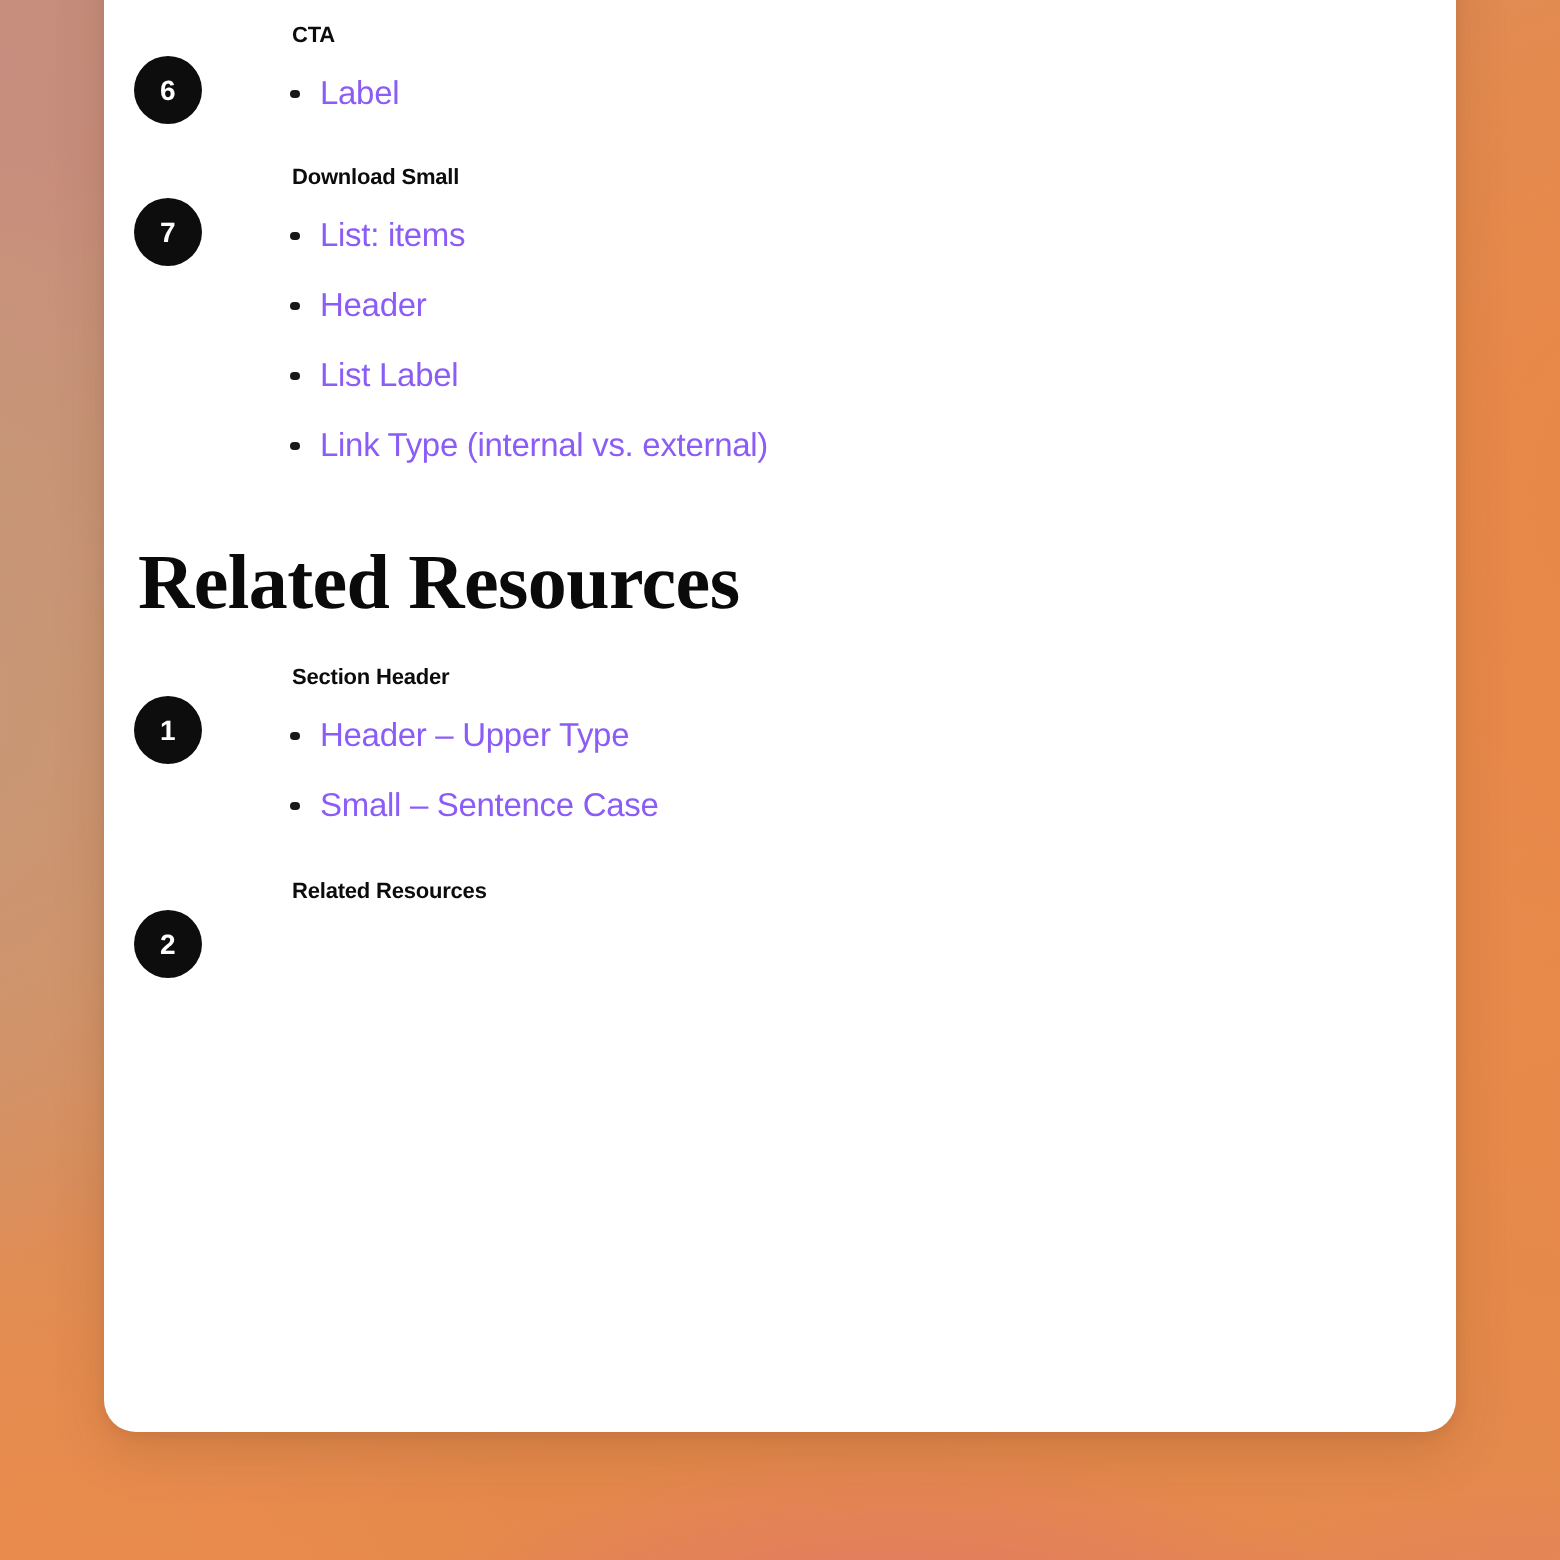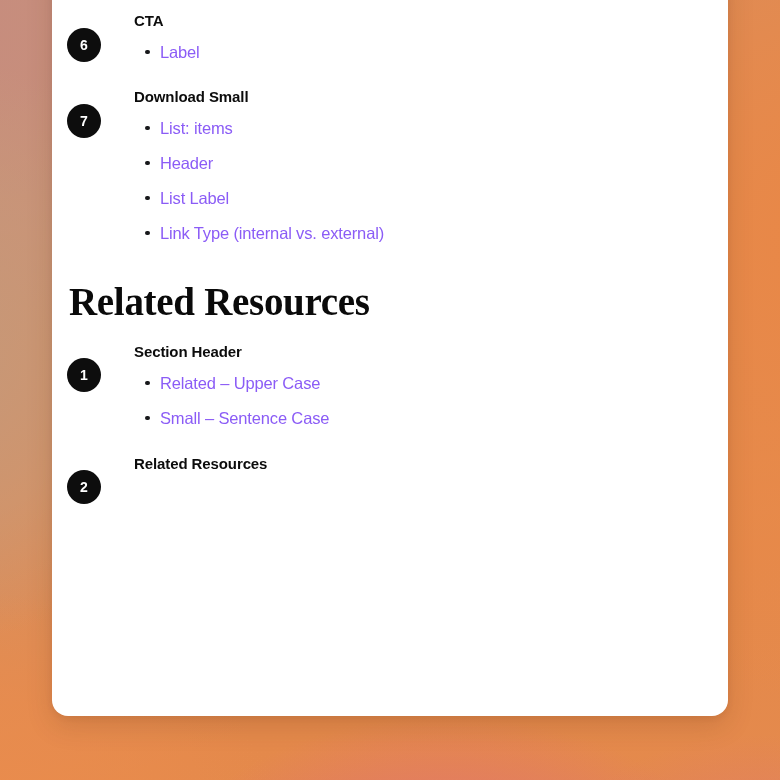--- a/index.html
+++ b/index.html
@@ -88,25 +88,26 @@
     display: flex;
     align-items: center;
     justify-content: center;
     font-size: 14px;
     font-weight: 700;
     line-height: 1;
     letter-spacing: 0.2px;
   }
 
   .block-title {
-    font-size: 15px;
+    font-size: 11px;
     font-weight: 700;
     color: #0c0c0c;
     line-height: 1.25;
     letter-spacing: -0.1px;
+    margin-left: 12px;
   }
 
   .block ul {
     list-style: none;
     margin: 10px 0 0 0;
     padding: 0;
   }
 
   .block li {
     position: relative;
@@ -187,21 +188,21 @@
         <li>Link Type (internal vs. external)</li>
       </ul>
     </div>
 
     <h2 class="section-heading">Related Resources</h2>
 
     <div class="block" id="block-section-header">
       <div class="badge">1</div>
       <div class="block-title">Section Header</div>
       <ul>
-        <li>Related – Upper Case</li>
+        <li>Header – Upper Type</li>
         <li>Small – Sentence Case</li>
       </ul>
     </div>
 
     <div class="block" id="block-related-resources">
       <div class="badge">2</div>
       <div class="block-title">Related Resources</div>
     </div>
 
   </div>

